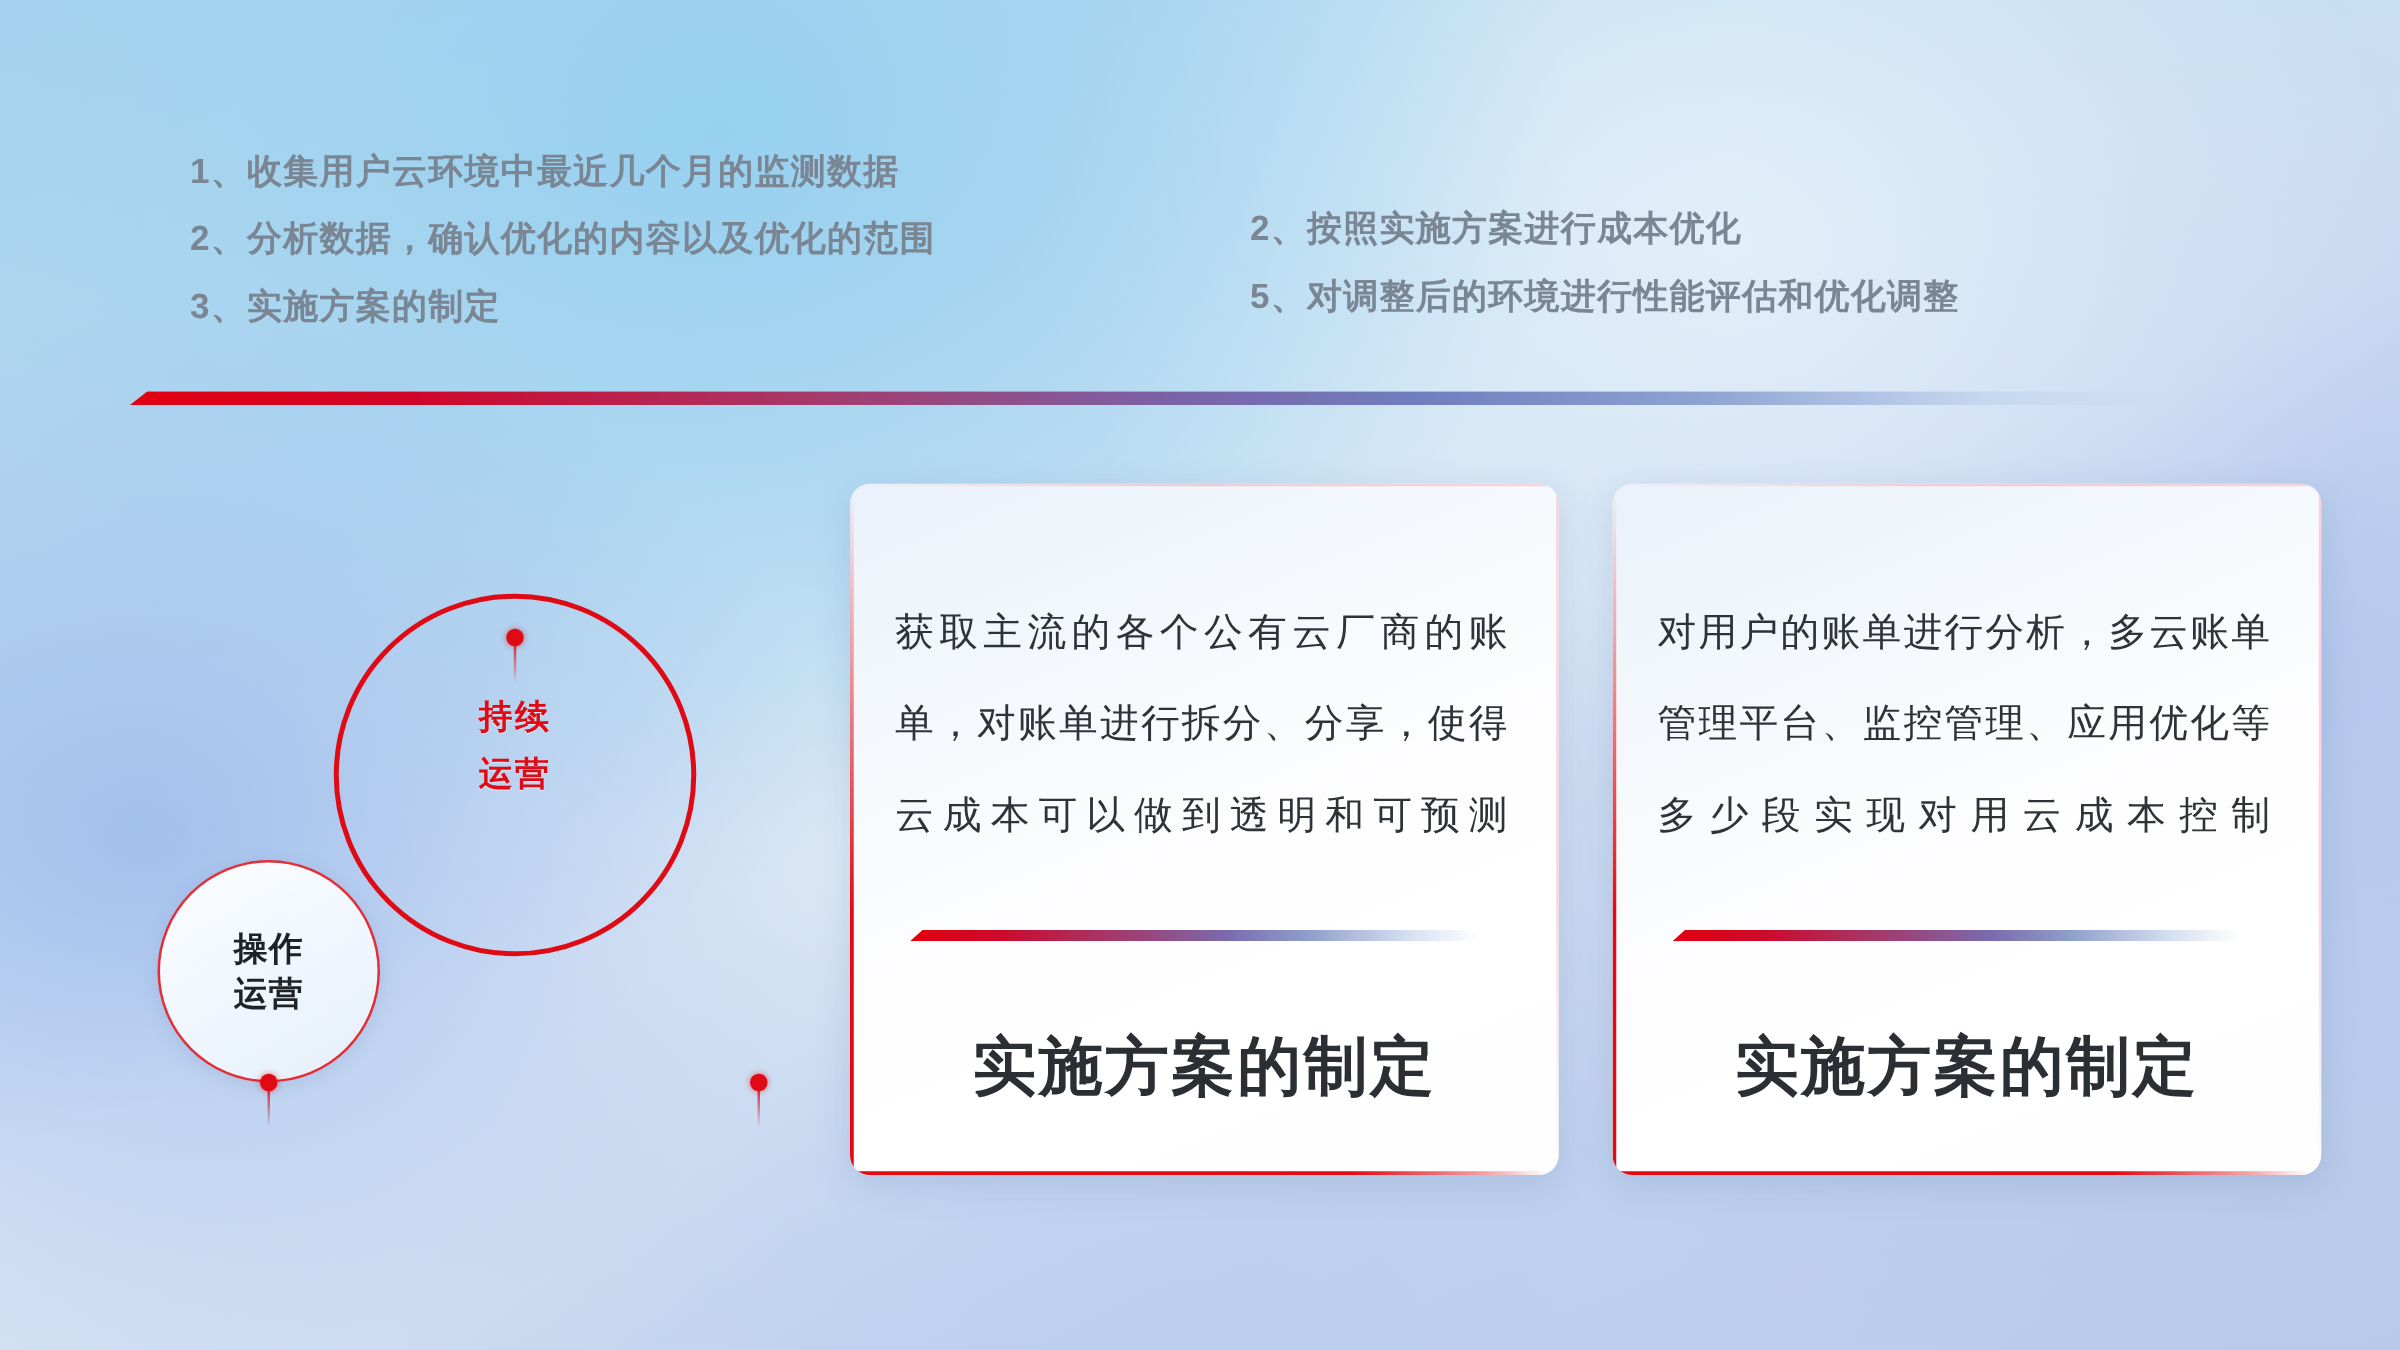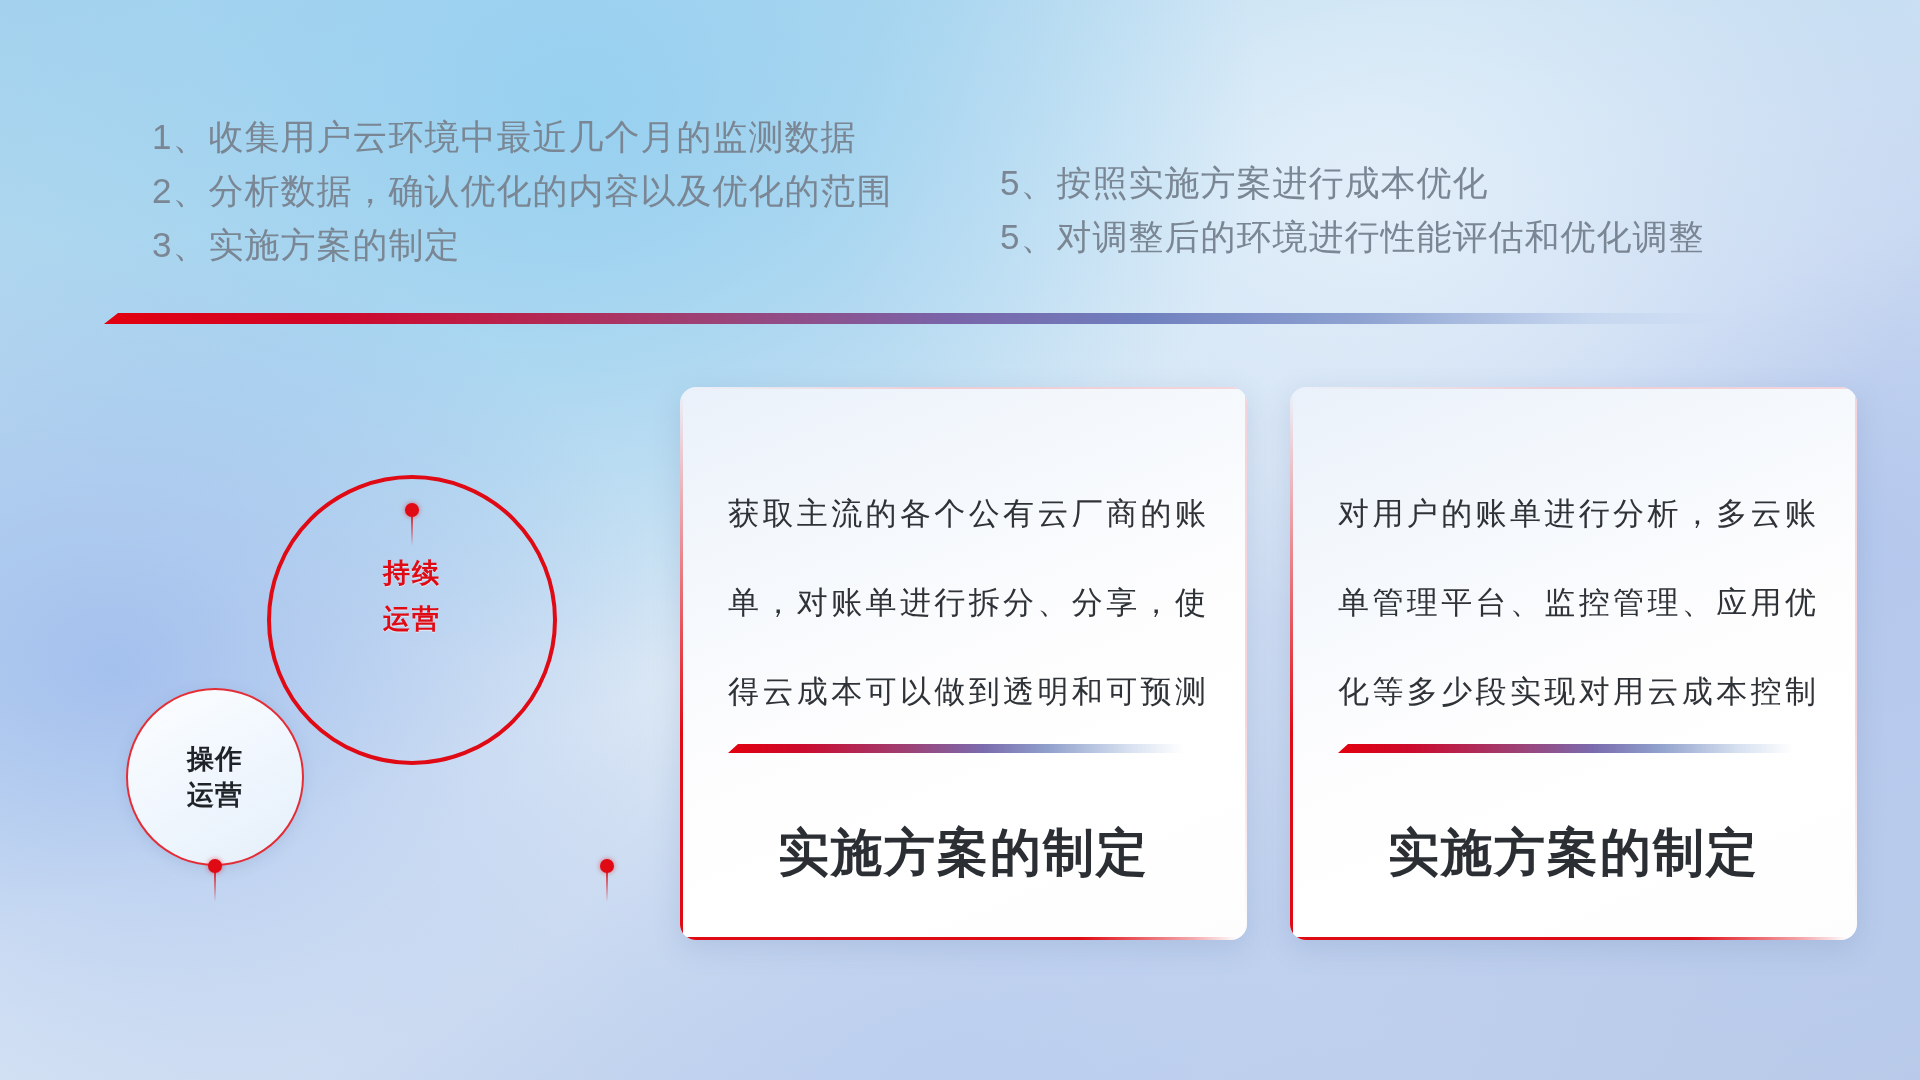--- a/index.html
+++ b/index.html
@@ -16,22 +16,22 @@
       radial-gradient(ellipse 1000px 820px at 30% 10%, rgba(150,208,240,0.95) 0%, rgba(150,208,240,0.0) 68%),
       radial-gradient(ellipse 780px 620px at 72% 18%, rgba(228,240,250,0.95) 0%, rgba(228,240,250,0.0) 70%),
       radial-gradient(ellipse 1100px 900px at 96% 50%, rgba(176,196,236,0.85) 0%, rgba(176,196,236,0.0) 70%),
       radial-gradient(ellipse 900px 560px at 50% 100%, rgba(186,206,238,0.85) 0%, rgba(186,206,238,0.0) 72%),
       linear-gradient(160deg,#a5d2ed 0%,#bcdcf0 26%,#dbe8f5 52%,#c3d3ee 78%,#b9cbe8 100%);
   }
 
   
   .bullets{position:absolute;color:#7b8794;letter-spacing:1px;}
   .bullets .line{
-    font-size:35px;line-height:54px;white-space:nowrap;
-    color:#7a8693;font-weight:400;
+    font-size:28px;line-height:54px;white-space:nowrap;
+    color:#7a8693;font-weight:700;
   }
   #bullets-left{left:152px;top:110px;}
   #bullets-right{left:1000px;top:156px;}
 
   
   #top-divider{
     position:absolute;left:104px;top:313px;width:1616px;height:11px;
     background:linear-gradient(90deg,#e2000f 0%,#d0062a 14%,#a53a6b 34%,#7a63a8 52%,#6f7fbe 64%,#8fa3d2 78%,rgba(170,192,228,0.35) 92%,rgba(180,200,232,0) 100%);
     clip-path:polygon(0 100%,14px 0,100% 0,100% 100%);
   }
@@ -96,22 +96,22 @@
     position:absolute;left:8px;right:0;top:0;height:2px;
     background:linear-gradient(90deg,rgba(224,10,20,0) 0%,rgba(238,170,180,0.55) 45%,rgba(244,196,204,0.7) 100%);
   }
   .card-edge-right{
     position:absolute;right:0;top:0;bottom:8px;width:2px;
     background:linear-gradient(180deg,rgba(244,196,204,0.7) 0%,rgba(238,170,180,0.5) 60%,rgba(224,10,20,0) 100%);
   }
   #card-1{left:680px;}
   #card-2{left:1290px;}
   .card-body{
-    position:absolute;left:48px;right:40px;top:82px;
-    font-size:31px;line-height:89px;color:#2f3338;letter-spacing:1px;
+    position:absolute;left:36px;right:40px;top:82px;
+    font-size:31px;line-height:73px;color:#2f3338;letter-spacing:1px;
     text-align:justify;text-align-last:justify;
   }
   .card-rule{
     position:absolute;left:48px;width:455px;height:9px;top:357px;
     background:linear-gradient(90deg,#e2000f 0%,#cc0a2c 16%,#9c4277 40%,#7a6bae 56%,#8f9fcb 70%,rgba(175,195,226,0.5) 88%,rgba(185,203,231,0) 100%);
     clip-path:polygon(0 100%,10px 0,100% 0,100% 100%);
   }
   .card-title{
     position:absolute;left:0;right:0;bottom:52px;text-align:center;
     font-size:51px;font-weight:700;color:#2b2f34;letter-spacing:2px;
@@ -122,21 +122,21 @@
 
 <div id="slide">
 
   <div class="bullets" id="bullets-left">
     <div class="line">1、收集用户云环境中最近几个月的监测数据</div>
     <div class="line">2、分析数据，确认优化的内容以及优化的范围</div>
     <div class="line">3、实施方案的制定</div>
   </div>
 
   <div class="bullets" id="bullets-right">
-    <div class="line">5、按照实施方案进行成本优化</div>
+    <div class="line">2、按照实施方案进行成本优化</div>
     <div class="line">5、对调整后的环境进行性能评估和优化调整</div>
   </div>
 
   <div id="top-divider"></div>
 
   <div id="diagram">
     <div id="ring"></div>
 
 
     <div class="bubble" id="bubble-left">

